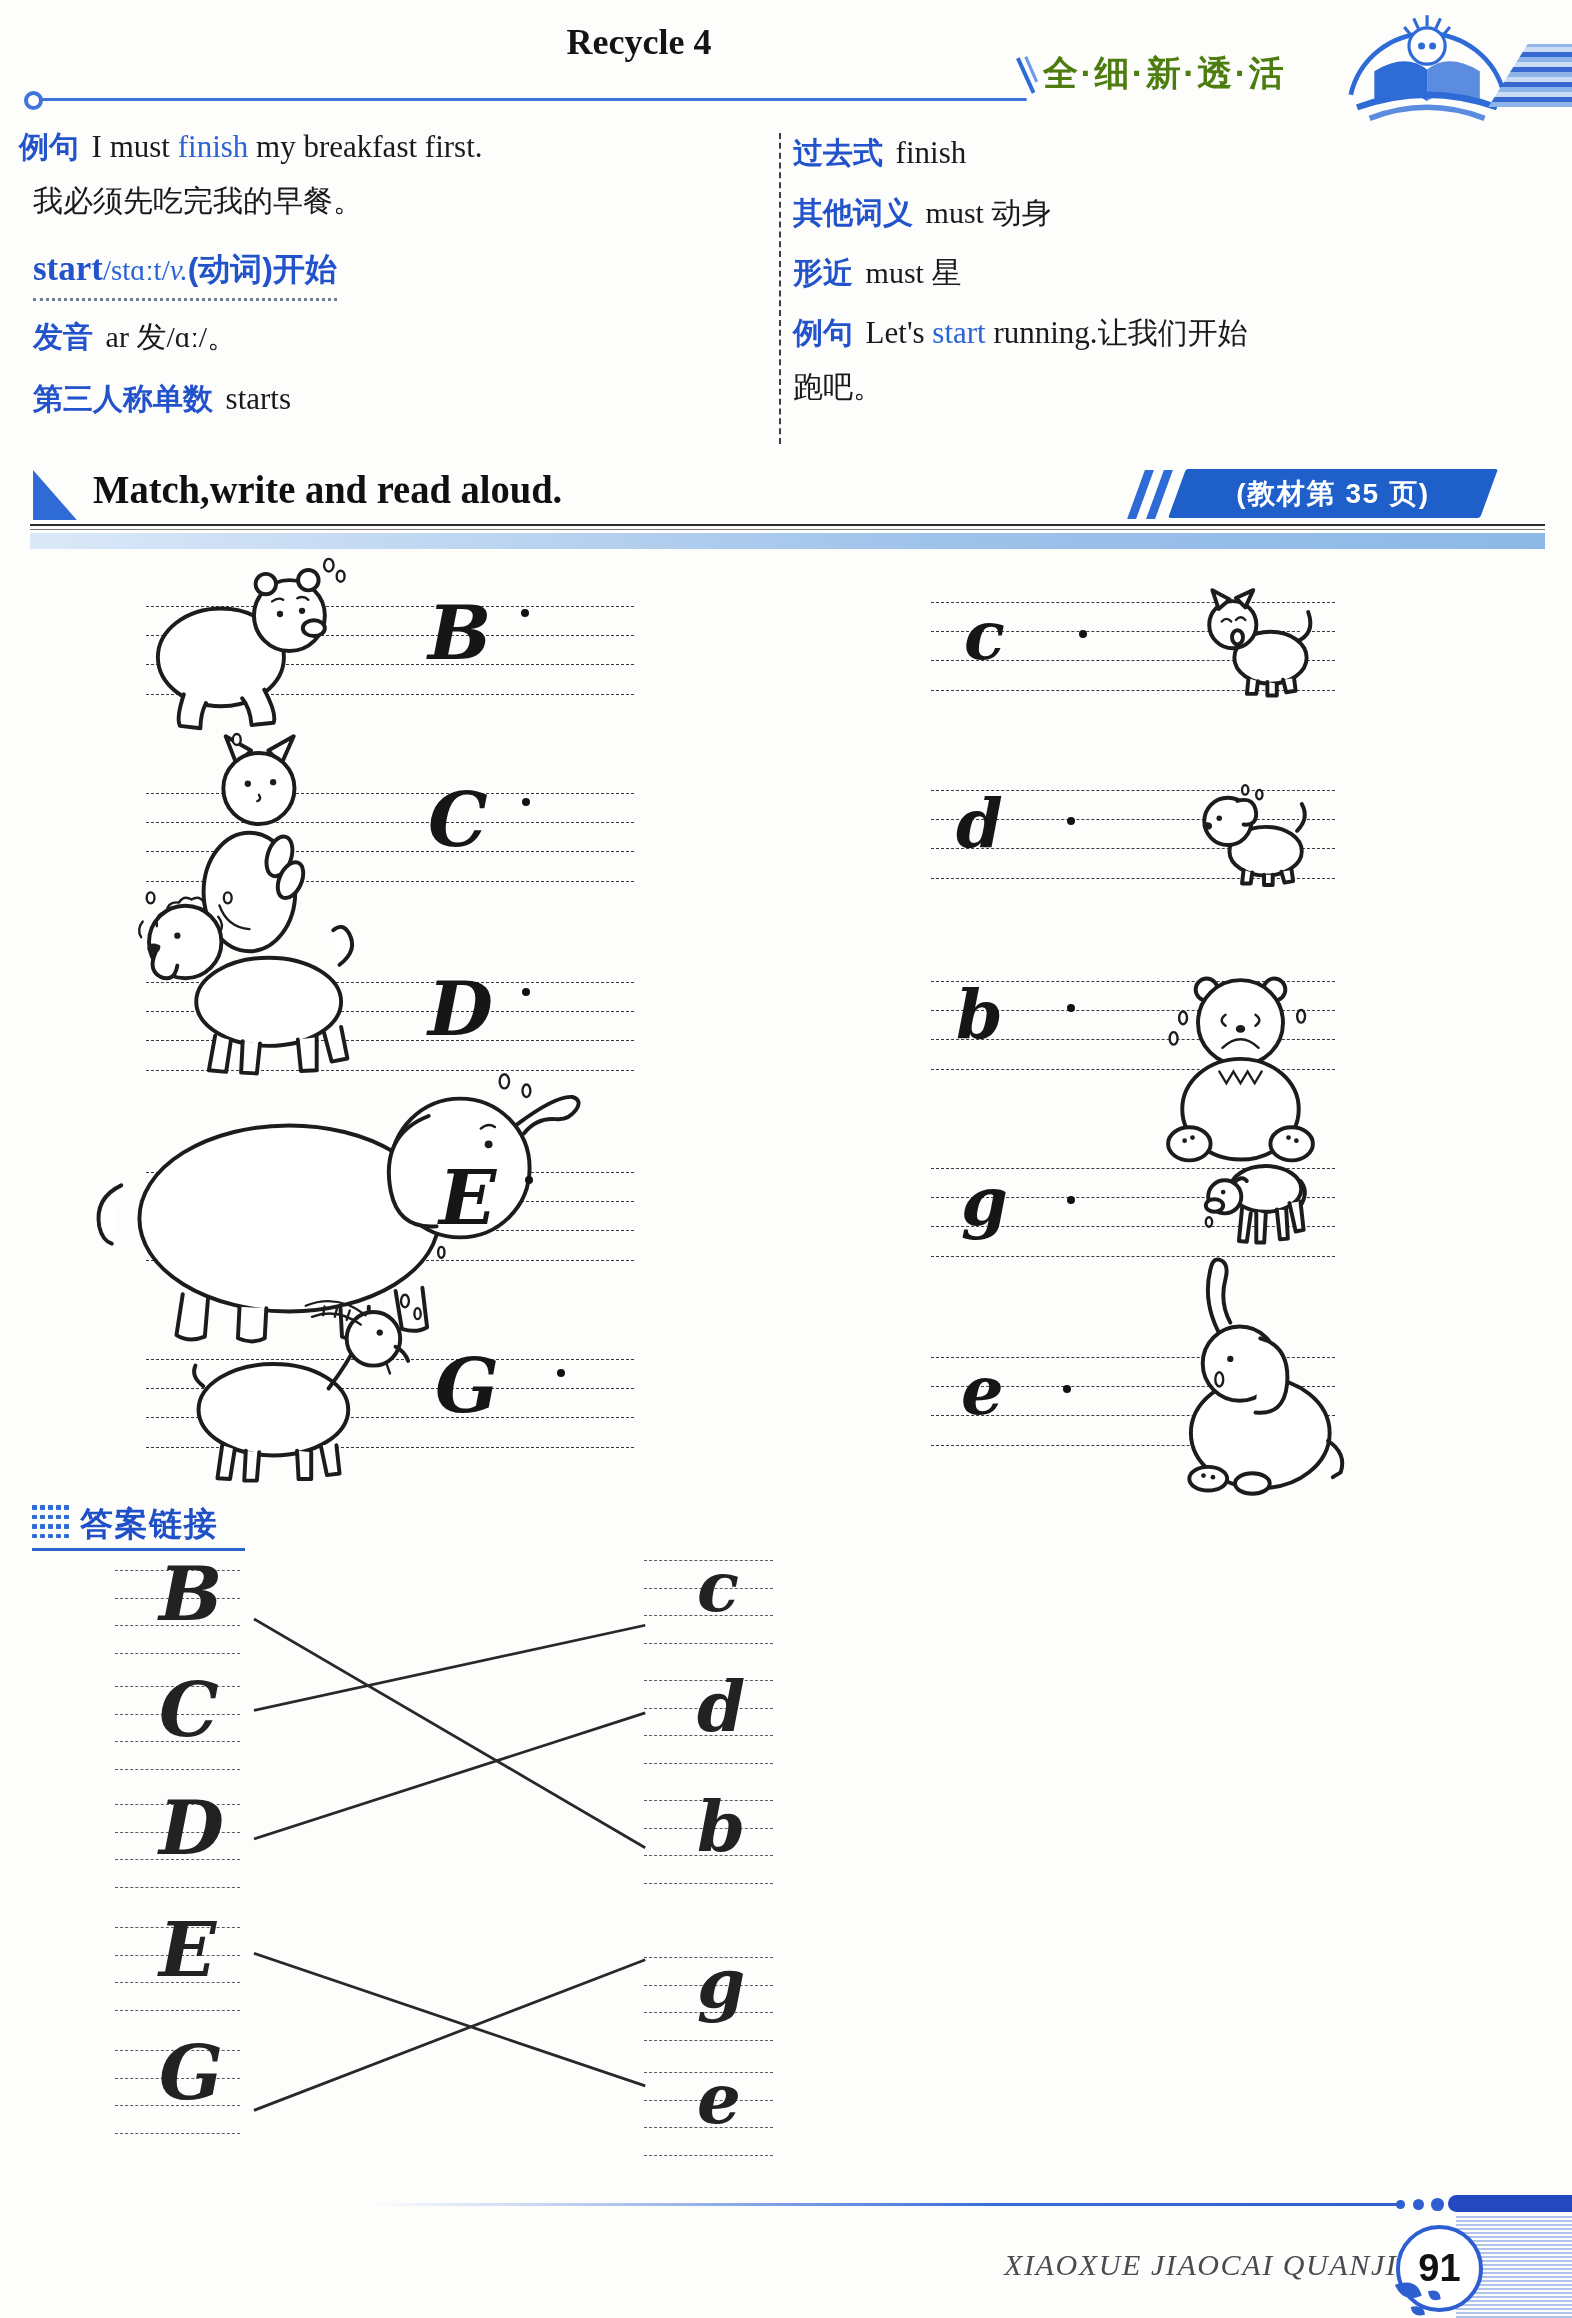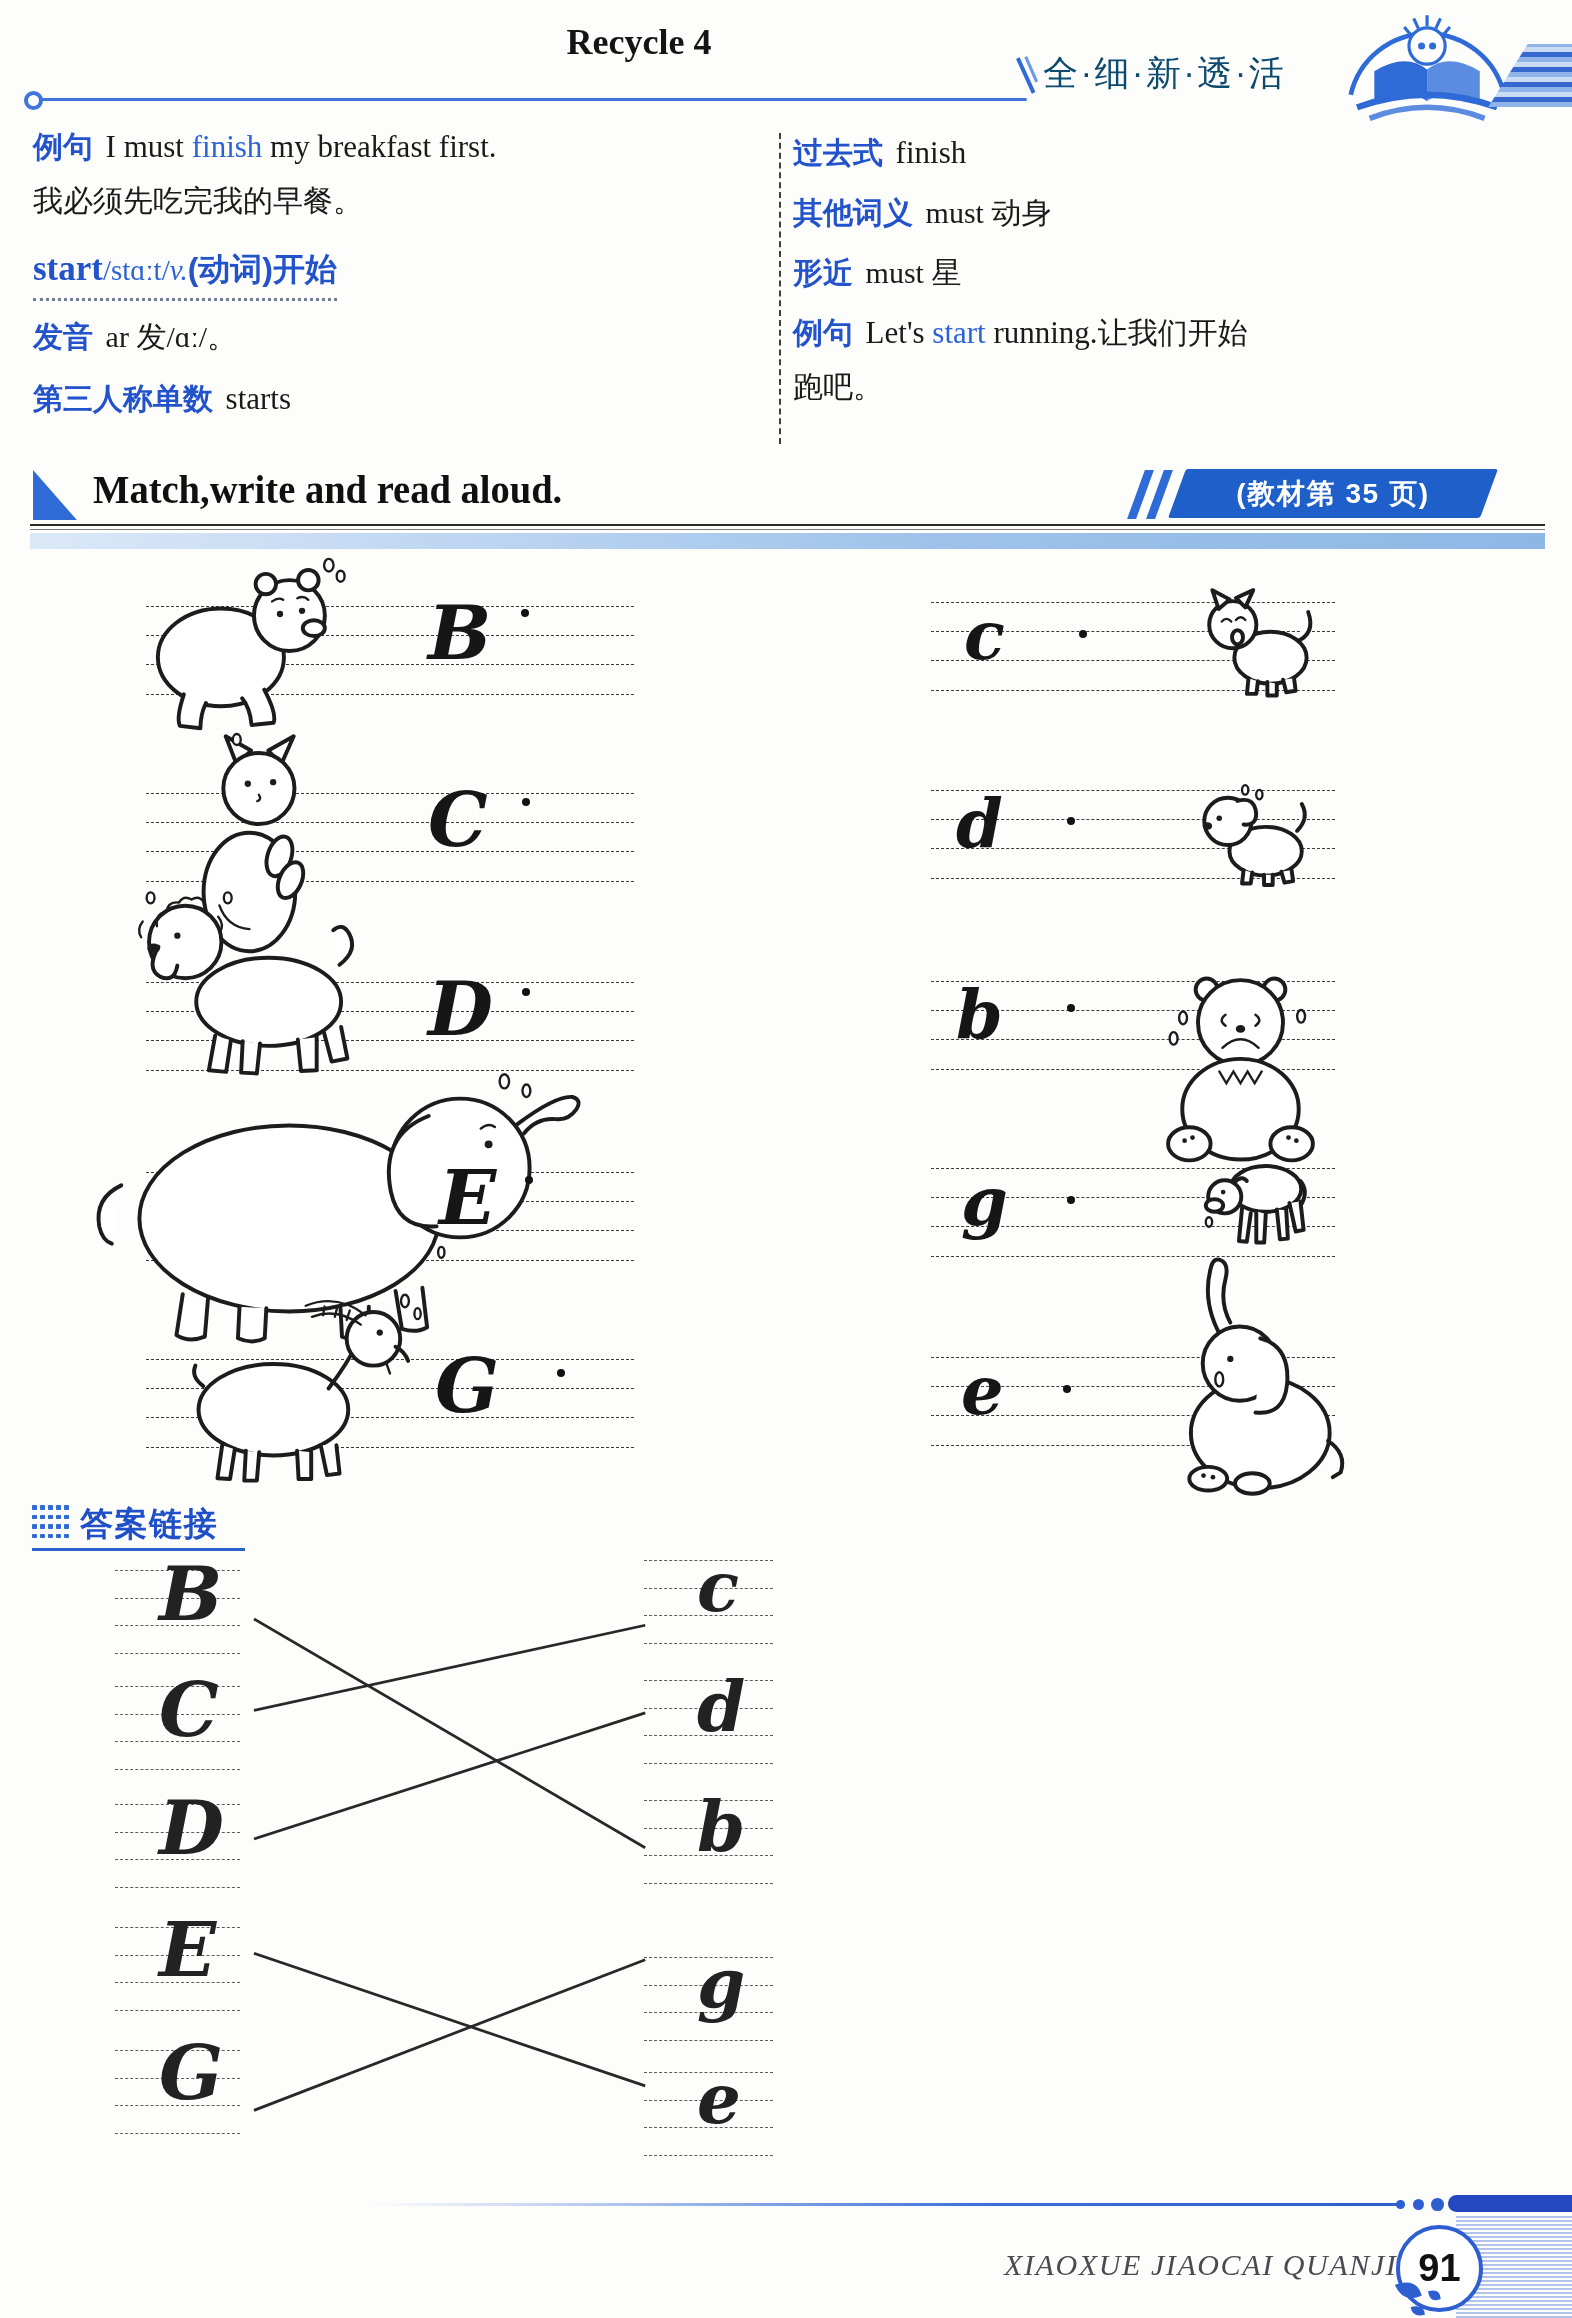--- a/index.html
+++ b/index.html
@@ -3,21 +3,21 @@
 <meta charset="utf-8">
 <style>
   html,body{margin:0;padding:0;background:#e8e8e8;}
   .page{position:relative;width:1572px;height:2319px;background:#fdfdfc;overflow:hidden;
         font-family:"Liberation Sans",sans-serif;color:#1a1a1a;}
   .abs{position:absolute;}
 
   
   .hd-title{left:497px;top:20.5px;width:284px;text-align:center;
             font-family:"Liberation Serif",serif;font-weight:bold;font-size:36px;color:#141414;}
-  .hd-slogan{left:1043px;top:50px;font-size:35px;font-weight:normal;color:#0c4a6e;letter-spacing:2.4px;}
+  .hd-slogan{left:1043px;top:50px;font-size:35px;font-weight:bold;color:#4d7c0f;letter-spacing:2.4px;}
   .hd-line{left:39px;top:98px;width:988px;height:3.2px;background:#3f74d9;border-radius:1.6px;}
   .hd-ring{left:24px;top:91px;width:11px;height:11px;border:4px solid #3f74d9;border-radius:50%;background:#fff;}
   .hd-stripes{left:1508px;top:44px;width:103px;height:63px;transform:skewX(-32deg);
       background:repeating-linear-gradient(0deg,#8fb4e8 0 5.5px,#3668cf 5.5px 10.3px,#cadcf4 10.3px 15px);}
 
   
   .vline{white-space:nowrap;line-height:1.2;}
   .lab{color:#2353cb;font-weight:bold;font-size:30px;margin-right:12.6px;}
   .en{font-family:"Liberation Serif",serif;font-size:31px;color:#1a1a1a;}
   .en-hl{font-family:"Liberation Serif",serif;font-size:31px;color:#2b63d6;}
@@ -107,21 +107,21 @@
     </g>
     <path d="M50,90 Q90,66 117,88 L117,128 Q90,110 50,130 Z" fill="#2e6bd6"></path>
     <path d="M184,90 Q144,66 117,88 L117,128 Q144,110 184,130 Z" fill="#5b8ce0"></path>
     <path d="M28,136 Q117,104 206,136" fill="none" stroke="#2e6bd6" stroke-width="8"></path>
     <path d="M44,150 Q117,122 190,150" fill="none" stroke="#5b8ce0" stroke-width="7"></path>
   </svg>
   <div class="abs hd-stripes"></div>
 
   <div class="abs vdivider"></div>
 
-  <div class="abs vline" style="left:33px;top:128px">
+  <div class="abs vline" style="left:19px;top:128px">
     <span class="lab">例句</span><span class="en">I must </span><span class="en-hl">finish</span><span class="en"> my breakfast first.</span>
   </div>
   <div class="abs vline zh" style="left:33px;top:183px">我必须先吃完我的早餐。</div>
 
   <div class="abs vline dotted-u" style="left:33px;top:248px">
     <span class="headword">start</span><span class="phon">/stɑːt/</span><span class="pos">v.</span><span class="posmean">(动词)开始</span>
   </div>
 
   <div class="abs vline" style="left:33px;top:319px">
     <span class="lab">发音</span><span class="zh">ar 发/ɑː/。</span>

